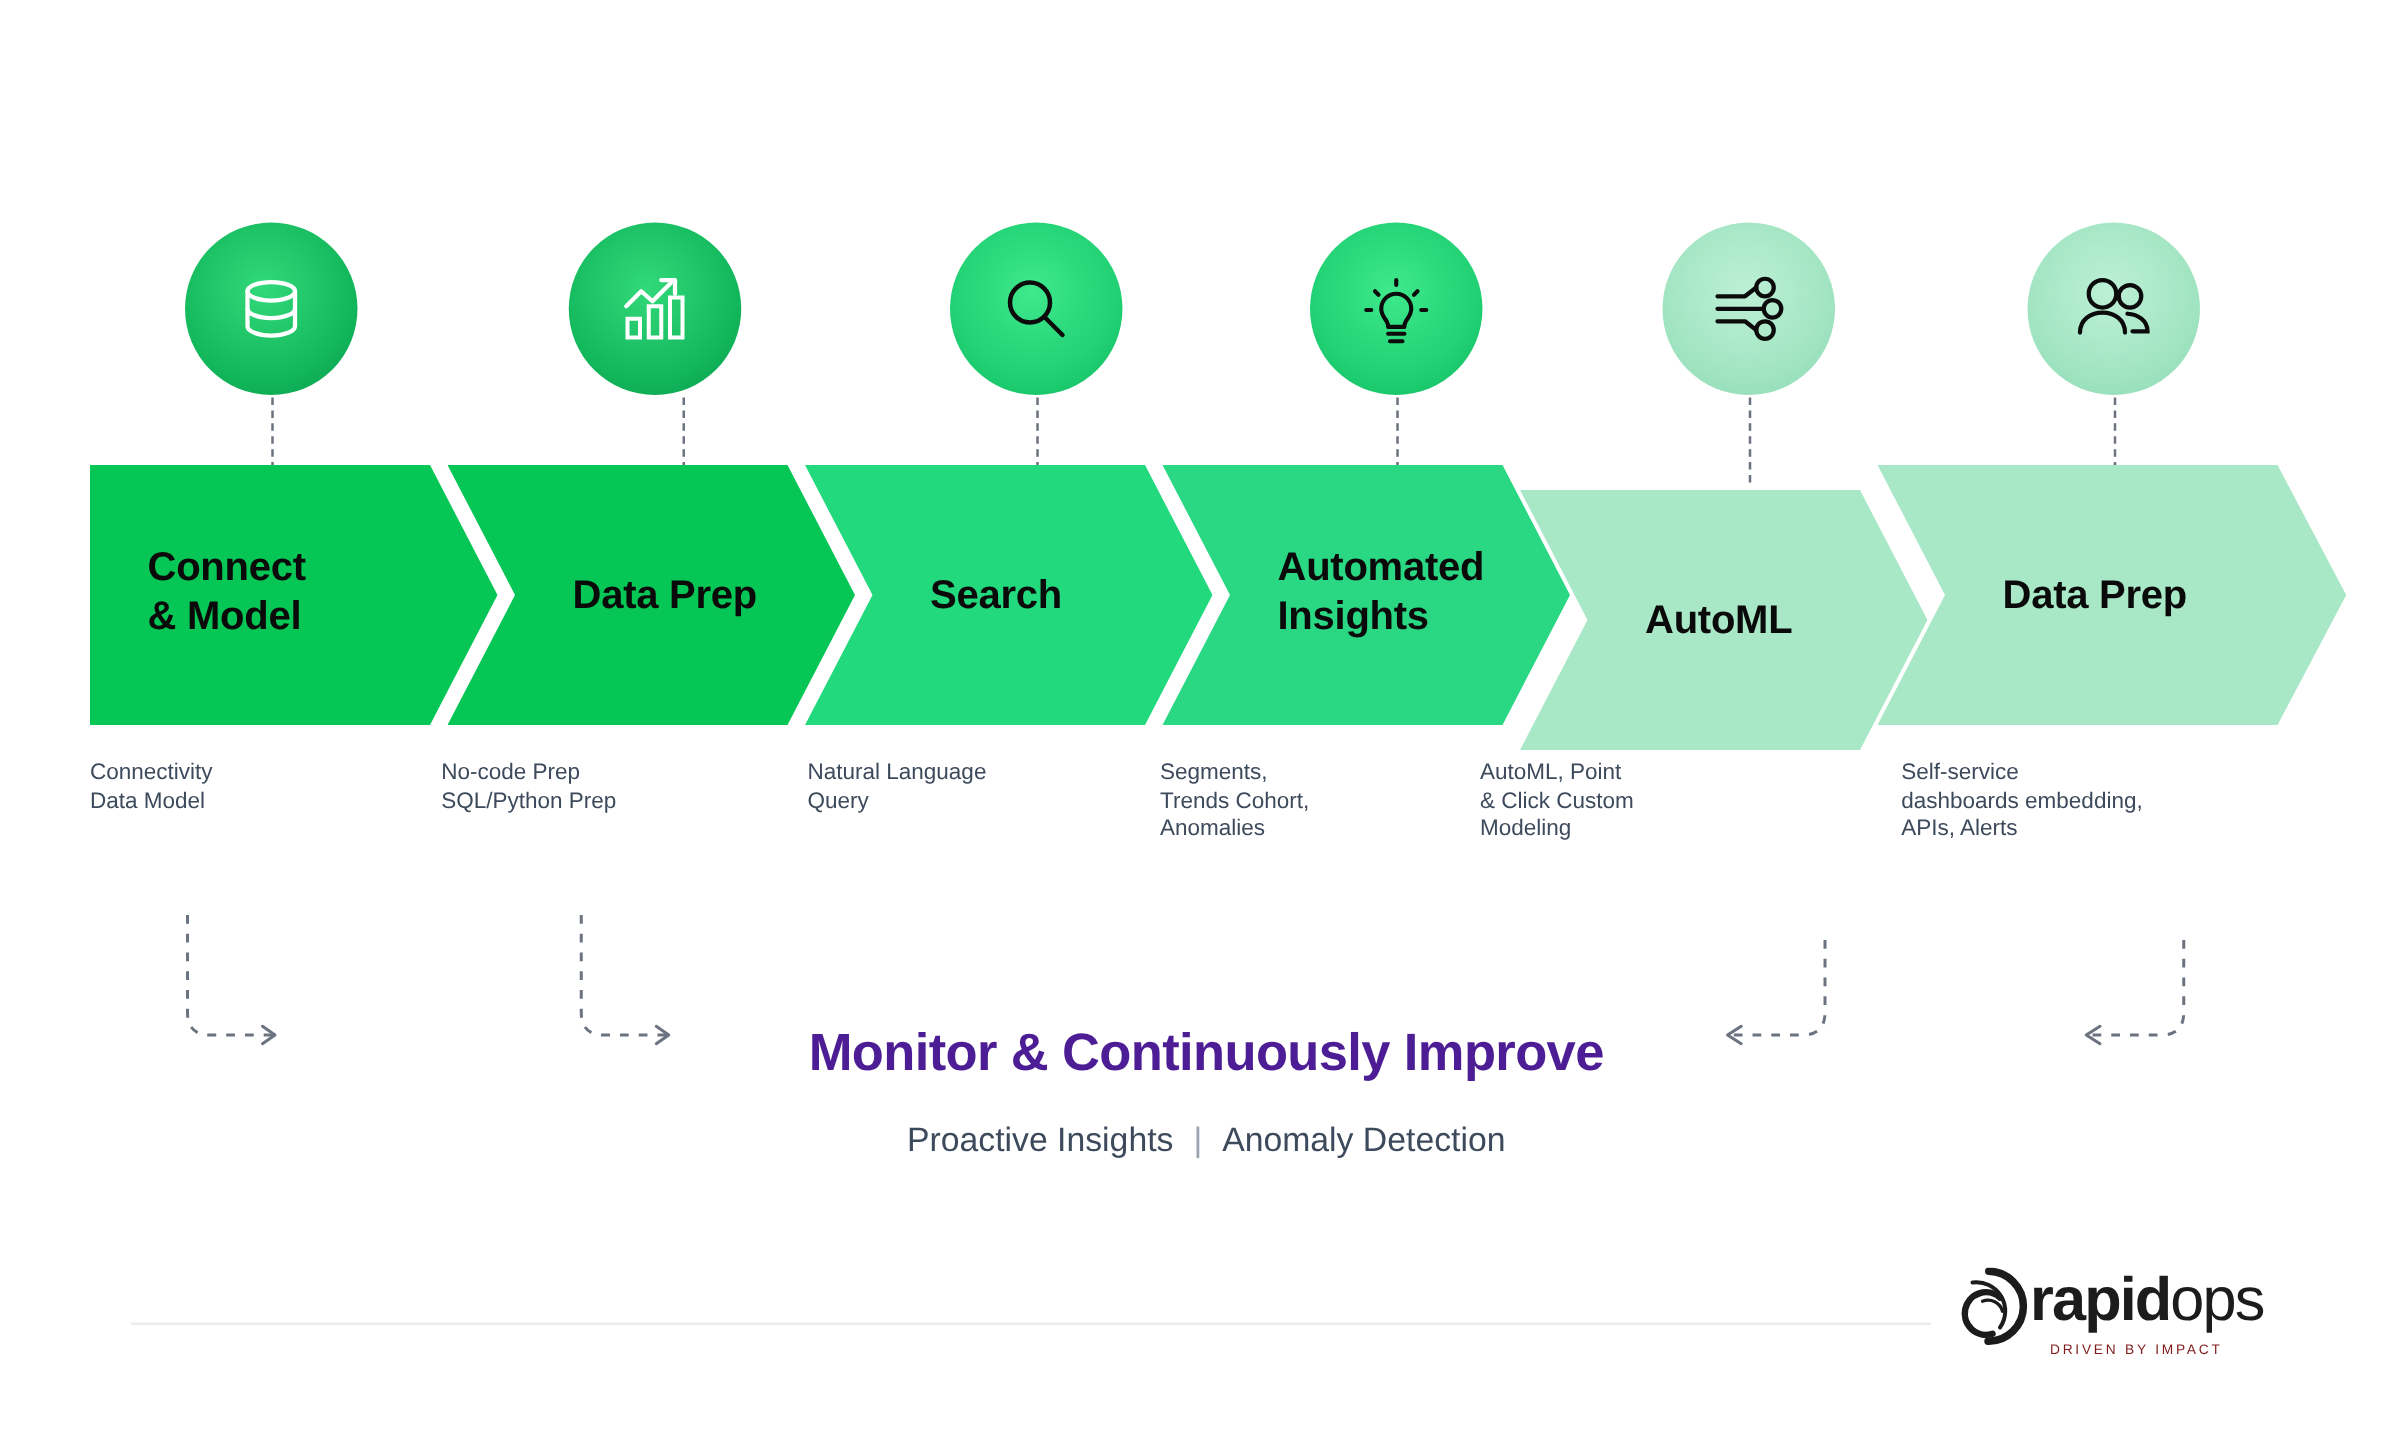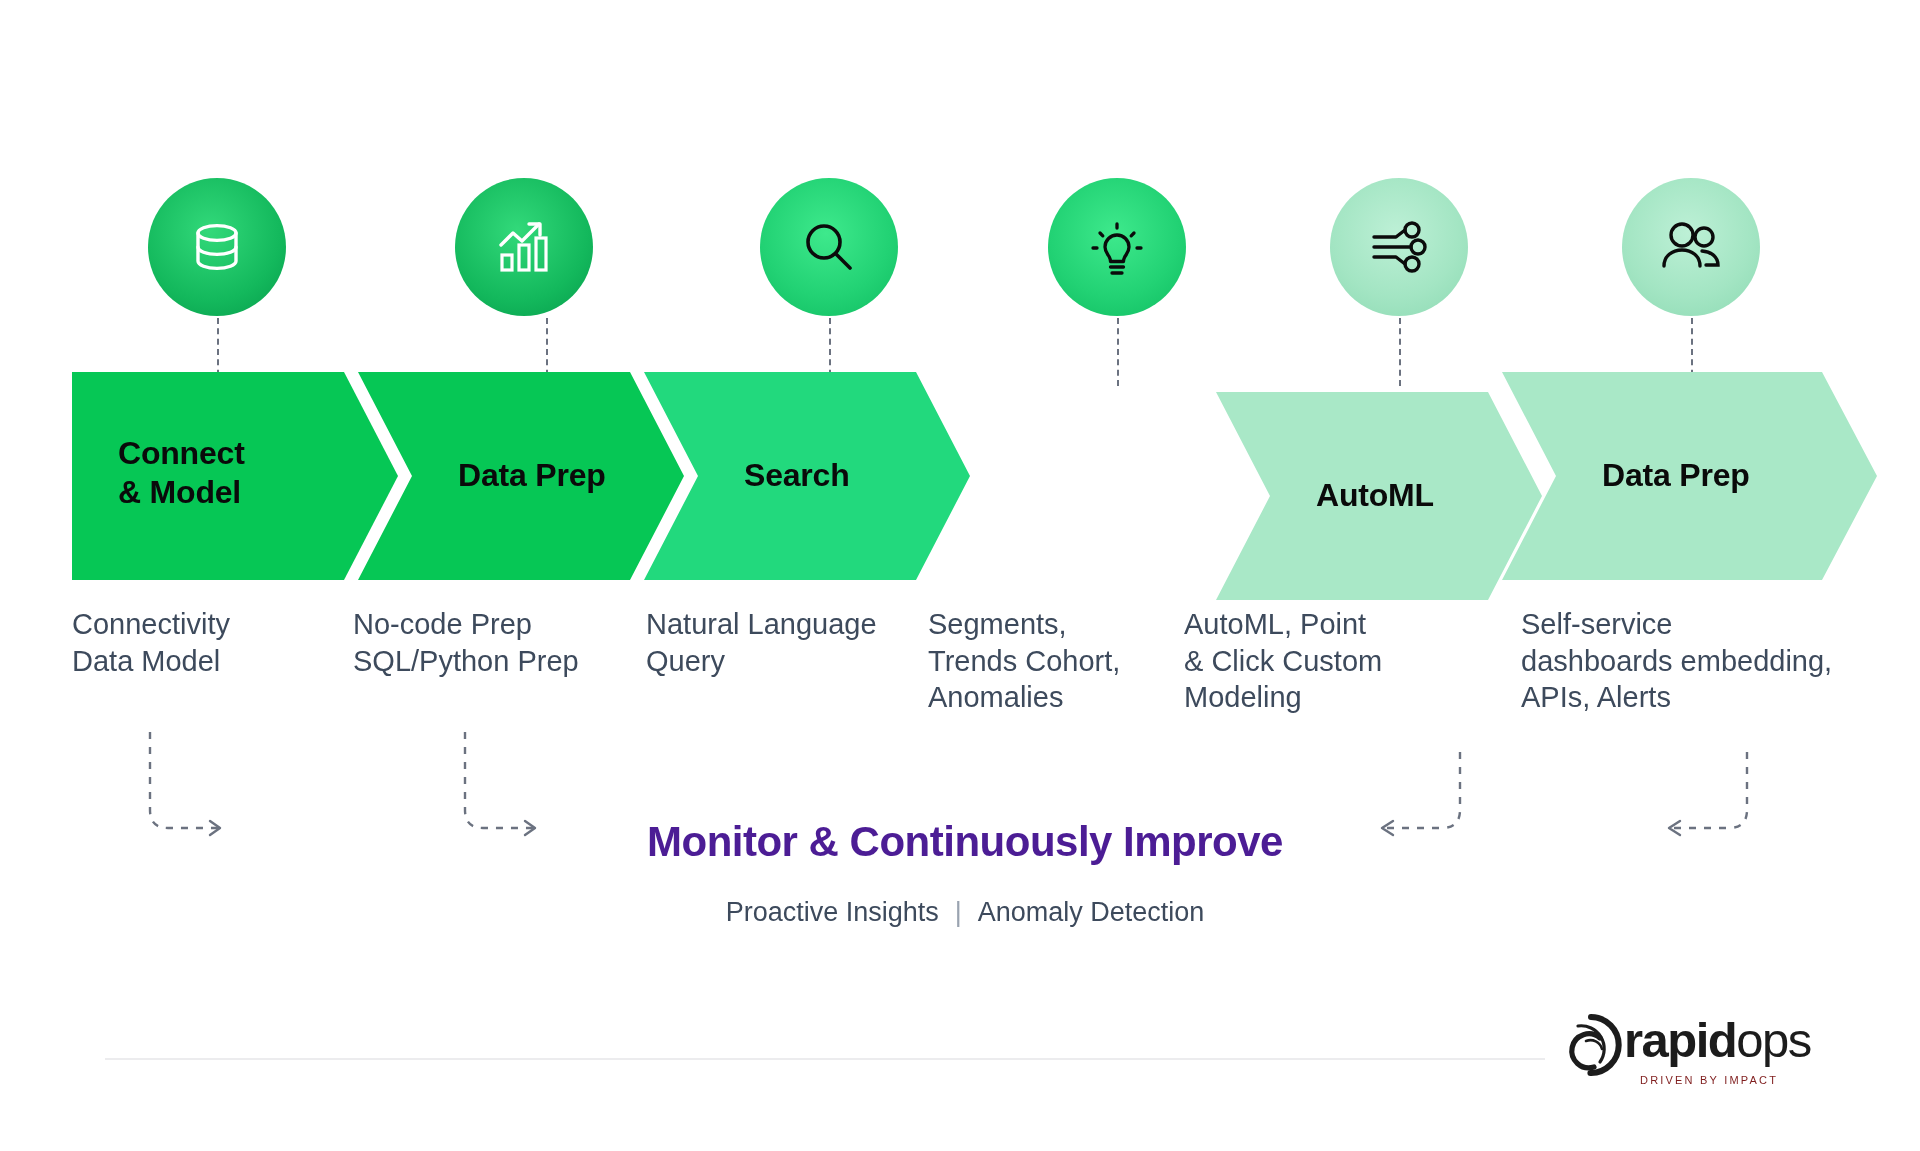--- a/index.html
+++ b/index.html
@@ -61,21 +61,21 @@
     font-size: 32px;
     line-height: 1.22;
     letter-spacing: -0.2px;
     white-space: pre-line;
   }
 
   
   .caption {
     position: absolute;
     color: #3d4a5c;
-    font-size: 29px;
+    font-size: 18px;
     line-height: 1.26;
     white-space: pre-line;
     font-family: "Liberation Sans", sans-serif;
   }
 
   
   .loop { position: absolute; }
   .mon-title {
     position: absolute;
     left: 595px;
@@ -233,20 +233,27 @@
       <div class="chev-label" style="margin-left:100px;">Data Prep</div>
     </div>
 
     <div class="chev" style="left:572px; width:326px;">
       <svg width="326" height="208" viewBox="0 0 326 208" style="position:absolute;left:0;top:0;">
         <path d="M0 0 H272 L326 104 L272 208 H0 L54 104 Z" fill="#22d97d"></path>
       </svg>
       <div class="chev-label" style="margin-left:100px;">Search</div>
     </div>
 
+    <div class="chev" style="left:858px; width:326px;">
+      <svg width="326" height="208" viewBox="0 0 326 208" style="position:absolute;left:0;top:0;">
+        <path d="M0 0 H272 L326 104 L272 208 H0 L54 104 Z" fill="#2ad884"></path>
+      </svg>
+      <div class="chev-label" style="margin-left:92px; margin-top:-6px;">Automated
+Insights</div>
+    </div>
 
     <div class="chev" style="left:1144px; width:326px;margin-top:20px;">
       <svg width="326" height="208" viewBox="0 0 326 208" style="position:absolute;left:0;top:0;">
         <path d="M0 0 H272 L326 104 L272 208 H0 L54 104 Z" fill="#a9e8c7"></path>
       </svg>
       <div class="chev-label" style="margin-left:100px;">AutoML</div>
     </div>
 
     <div class="chev" style="left:1430px; width:375px;">
       <svg width="375" height="208" viewBox="0 0 375 208" style="position:absolute;left:0;top:0;">

